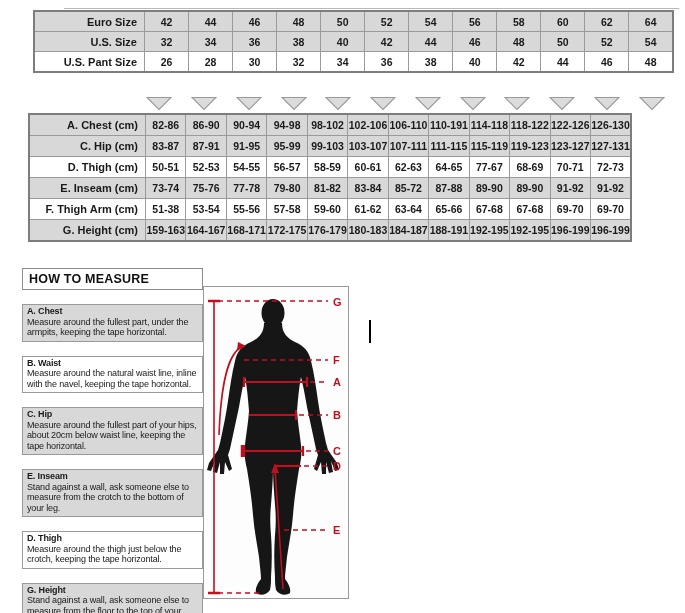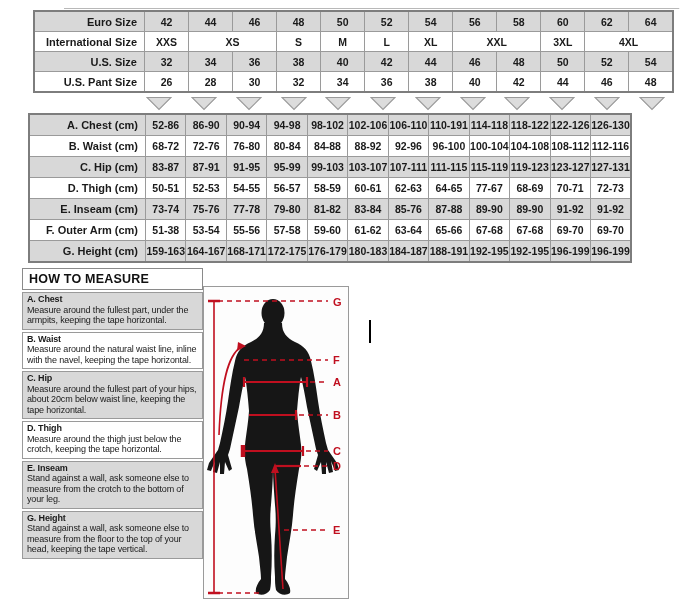--- a/index.html
+++ b/index.html
@@ -14,21 +14,21 @@
   .size-table td{height:19px;}
   .measure-table td{height:20px;}
   td.row-label{text-align:right;padding-right:7px;font-size:11px;}
   .gray{background:#d8d8d8;}
   .white{background:#ffffff;}
   .arrows{position:absolute;left:137px;top:96px;width:537px;height:15px;display:flex;}
   .arrows span{flex:1;text-align:center;line-height:0;}
   .howto{position:absolute;left:22px;top:268px;width:181px;box-sizing:border-box;}
   .howto-header{border:1px solid #8a8a8a;background:#fff;font-weight:bold;font-size:12.5px;
                 padding:3px 6px;letter-spacing:.2px;color:#111;}
-  .item{border:1px solid #9a9a9a;margin-top:2px;padding:1px 4px 3px;font-size:9px;
+  .item{border:1px solid #9a9a9a;margin-top:14px;padding:1px 4px 3px;font-size:9px;
         line-height:10.5px;letter-spacing:-0.15px;}
   .item-title{font-weight:bold;}
   .figure-box{position:absolute;left:203px;top:286px;width:146px;height:313px;
               border:1px solid #9a9a9a;background:#fdfdfd;box-sizing:border-box;}
   .figure-box svg{display:block;}
   .cursor{position:absolute;left:369px;top:320px;width:2px;height:23px;background:#000;}
 </style>
 </head>
 <body>
 
@@ -47,32 +47,20 @@
           <td class="gray">50</td>
           <td class="gray">52</td>
           <td class="gray">54</td>
           <td class="gray">56</td>
           <td class="gray">58</td>
           <td class="gray">60</td>
           <td class="gray">62</td>
           <td class="gray">64</td>
         </tr>
         <tr>
-          <td class="white row-label">International Size</td>
-          <td class="white">XXS</td>
-          <td class="white" colspan="2">XS</td>
-          <td class="white">S</td>
-          <td class="white">M</td>
-          <td class="white">L</td>
-          <td class="white">XL</td>
-          <td class="white" colspan="2">XXL</td>
-          <td class="white">3XL</td>
-          <td class="white" colspan="2">4XL</td>
-        </tr>
-        <tr>
           <td class="gray row-label">U.S. Size</td>
           <td class="gray">32</td>
           <td class="gray">34</td>
           <td class="gray">36</td>
           <td class="gray">38</td>
           <td class="gray">40</td>
           <td class="gray">42</td>
           <td class="gray">44</td>
           <td class="gray">46</td>
           <td class="gray">48</td>
@@ -134,47 +122,32 @@
         </svg></span>
       <span><svg width="26" height="15" viewBox="0 0 26 15">
           <polygon points="1,1.5 25,1.5 13,13.5" fill="#dcdcdc" stroke="#9a9a9a" stroke-width="1.2"></polygon>
         </svg></span>
     </div>
 
   <table class="measure-table" id="measure-table">
       <tbody>
         <tr>
           <td class="gray row-label" style="width: 108px;">A. Chest (cm)</td>
-          <td class="gray">52-86</td>
+          <td class="gray">82-86</td>
           <td class="gray">86-90</td>
           <td class="gray">90-94</td>
           <td class="gray">94-98</td>
           <td class="gray">98-102</td>
           <td class="gray">102-106</td>
           <td class="gray">106-110</td>
           <td class="gray">110-191</td>
           <td class="gray">114-118</td>
           <td class="gray">118-122</td>
           <td class="gray">122-126</td>
           <td class="gray">126-130</td>
-        </tr>
-        <tr>
-          <td class="white row-label">B. Waist (cm)</td>
-          <td class="white">68-72</td>
-          <td class="white">72-76</td>
-          <td class="white">76-80</td>
-          <td class="white">80-84</td>
-          <td class="white">84-88</td>
-          <td class="white">88-92</td>
-          <td class="white">92-96</td>
-          <td class="white">96-100</td>
-          <td class="white">100-104</td>
-          <td class="white">104-108</td>
-          <td class="white">108-112</td>
-          <td class="white">112-116</td>
         </tr>
         <tr>
           <td class="gray row-label">C. Hip (cm)</td>
           <td class="gray">83-87</td>
           <td class="gray">87-91</td>
           <td class="gray">91-95</td>
           <td class="gray">95-99</td>
           <td class="gray">99-103</td>
           <td class="gray">103-107</td>
           <td class="gray">107-111</td>
@@ -200,29 +173,29 @@
           <td class="white">72-73</td>
         </tr>
         <tr>
           <td class="gray row-label">E. Inseam (cm)</td>
           <td class="gray">73-74</td>
           <td class="gray">75-76</td>
           <td class="gray">77-78</td>
           <td class="gray">79-80</td>
           <td class="gray">81-82</td>
           <td class="gray">83-84</td>
-          <td class="gray">85-76</td>
+          <td class="gray">85-72</td>
           <td class="gray">87-88</td>
           <td class="gray">89-90</td>
           <td class="gray">89-90</td>
           <td class="gray">91-92</td>
           <td class="gray">91-92</td>
         </tr>
         <tr>
-          <td class="white row-label">F. Outer Arm (cm)</td>
+          <td class="white row-label">F. Thigh Arm (cm)</td>
           <td class="white">51-38</td>
           <td class="white">53-54</td>
           <td class="white">55-56</td>
           <td class="white">57-58</td>
           <td class="white">59-60</td>
           <td class="white">61-62</td>
           <td class="white">63-64</td>
           <td class="white">65-66</td>
           <td class="white">67-68</td>
           <td class="white">67-68</td>
@@ -255,27 +228,27 @@
           <div class="item-text">Measure around the fullest part, under the armpits, keeping the tape horizontal.</div>
         </div>
         <div class="item white">
           <div class="item-title">B. Waist</div>
           <div class="item-text">Measure around the natural waist line, inline with the navel, keeping the tape horizontal.</div>
         </div>
         <div class="item gray">
           <div class="item-title">C. Hip</div>
           <div class="item-text">Measure around the fullest part of your hips, about 20cm below waist line, keeping the tape horizontal.</div>
         </div>
+        <div class="item gray">
+          <div class="item-title">E. Inseam</div>
+          <div class="item-text">Stand against a wall, ask someone else to measure from the crotch to the bottom of your leg.</div>
+        </div>
         <div class="item white">
           <div class="item-title">D. Thigh</div>
           <div class="item-text">Measure around the thigh just below the crotch, keeping the tape horizontal.</div>
-        </div>
-        <div class="item gray">
-          <div class="item-title">E. Inseam</div>
-          <div class="item-text">Stand against a wall, ask someone else to measure from the crotch to the bottom of your leg.</div>
         </div>
         <div class="item gray">
           <div class="item-title">G. Height</div>
           <div class="item-text">Stand against a wall, ask someone else to measure from the floor to the top of your head, keeping the tape vertical.</div>
         </div>
       </div>
   </div>
 
   <div class="figure-box">
     <svg id="figure-svg" width="144" height="311" viewBox="0 0 144 311">

